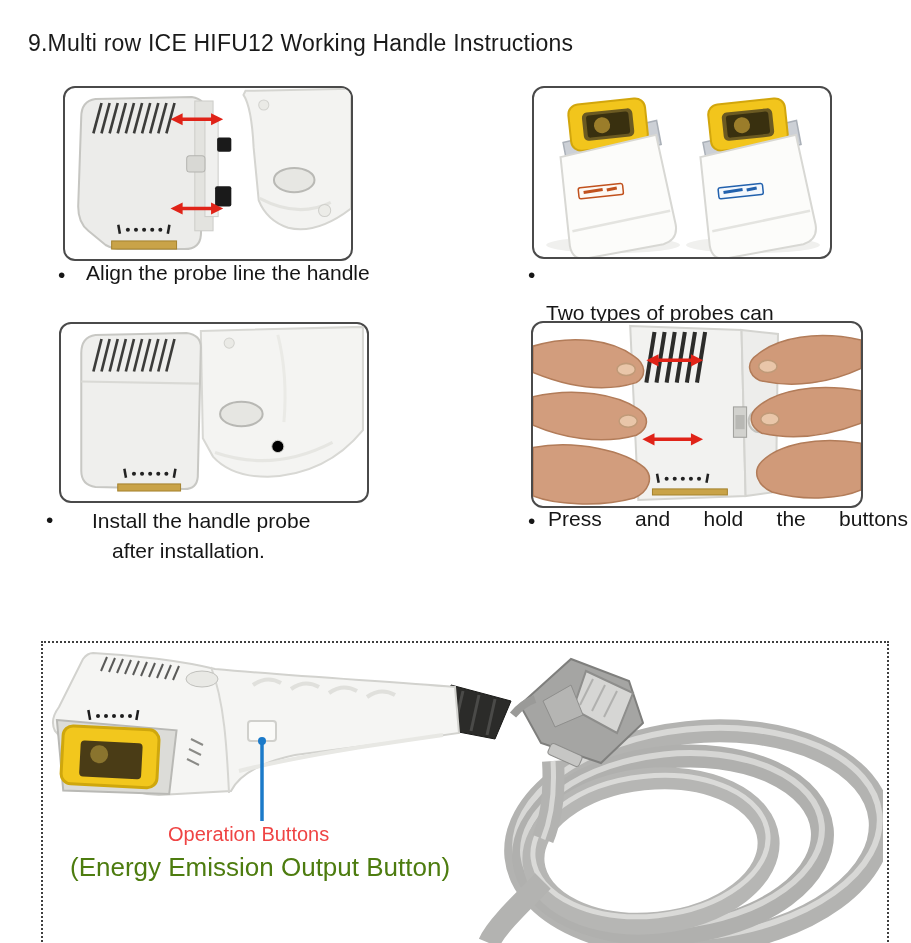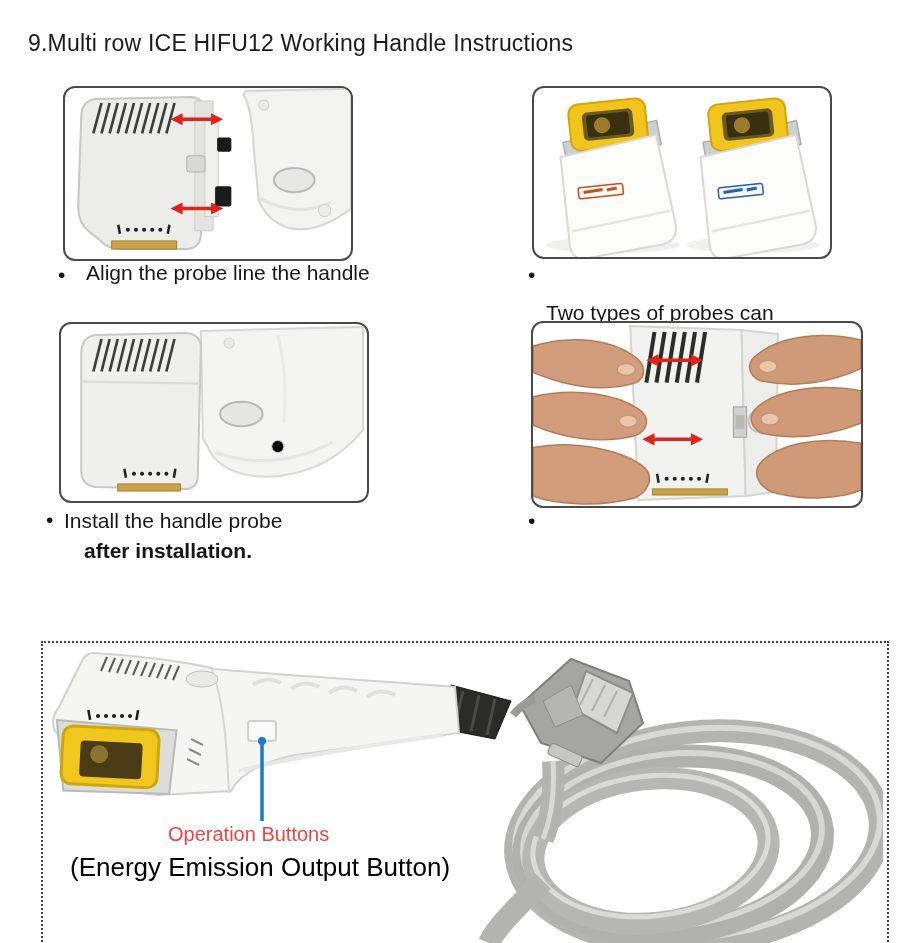--- a/index.html
+++ b/index.html
@@ -27,37 +27,37 @@
   }
   .fig svg{display:block;width:100%;height:100%;}
   .cap{
     font-size:21px;
     line-height:24px;
     color:#161616;
     white-space:nowrap;
   }
   .cap .line2-indent{padding-left:12px;}
   .bullet{font-size:21px;color:#161616;}
-  .cap3{line-height:30px;}
-  .cap3 .line2-indent{padding-left:20px;font-weight:bold;}
+  .cap3{line-height:30px;margin-left:28px;}
+  .cap3 .line2-indent{padding-left:20px;}
   .cap4{width:360px;line-height:23px;white-space:normal;}
   .cap4 .just{text-align:justify;text-align-last:justify;}
   .dotted-box{
     left:41px;top:641px;width:844px;height:320px;
     border:2px dotted #3f3f3f;
     background:#fff;
   }
   .dotted-box svg{position:absolute;left:0;top:0;display:block;}
   .callout-primary{
     position:absolute;left:125px;top:180px;
     font-size:20px;color:#ef4444;white-space:nowrap;
   }
   .callout-secondary{
     position:absolute;left:27px;top:209px;
-    font-size:26px;color:#000000;white-space:nowrap;
+    font-size:26px;color:#4d7c0f;white-space:nowrap;
   }
 </style>
 </head>
 <body>
 
 <div class="abs page-title">9.Multi row ICE HIFU12 Working Handle Instructions</div>
 
 <div class="abs fig" style="left:63px;top:86px;width:286px;height:171px;">
   <svg viewBox="0 0 282 167">
 
@@ -261,20 +261,21 @@
 </div>
 
 <span class="abs bullet" style="left:46px;top:508px;">•</span>
 <div class="abs cap cap3" style="left:64px;top:506px;">
   <div>Install the handle probe</div>
   <div class="line2-indent">after installation.</div>
 </div>
 
 <span class="abs bullet" style="left:528px;top:509px;">•</span>
 <div class="abs cap cap4" style="left:548px;top:507px;">
+  <div class="just">Press and hold the buttons</div>
 </div>
 
 <div class="abs dotted-box">
   <svg width="840" height="300" viewBox="0 0 840 300" style="overflow:hidden;">
 
     <g fill="none">
       <g transform="rotate(-6 655 195)">
         <ellipse cx="655" cy="195" rx="183" ry="106" stroke="#b3b3b1" stroke-width="23"></ellipse>
         <ellipse cx="655" cy="190" rx="183" ry="104" stroke="#d8d8d6" stroke-width="6"></ellipse>
       </g>

